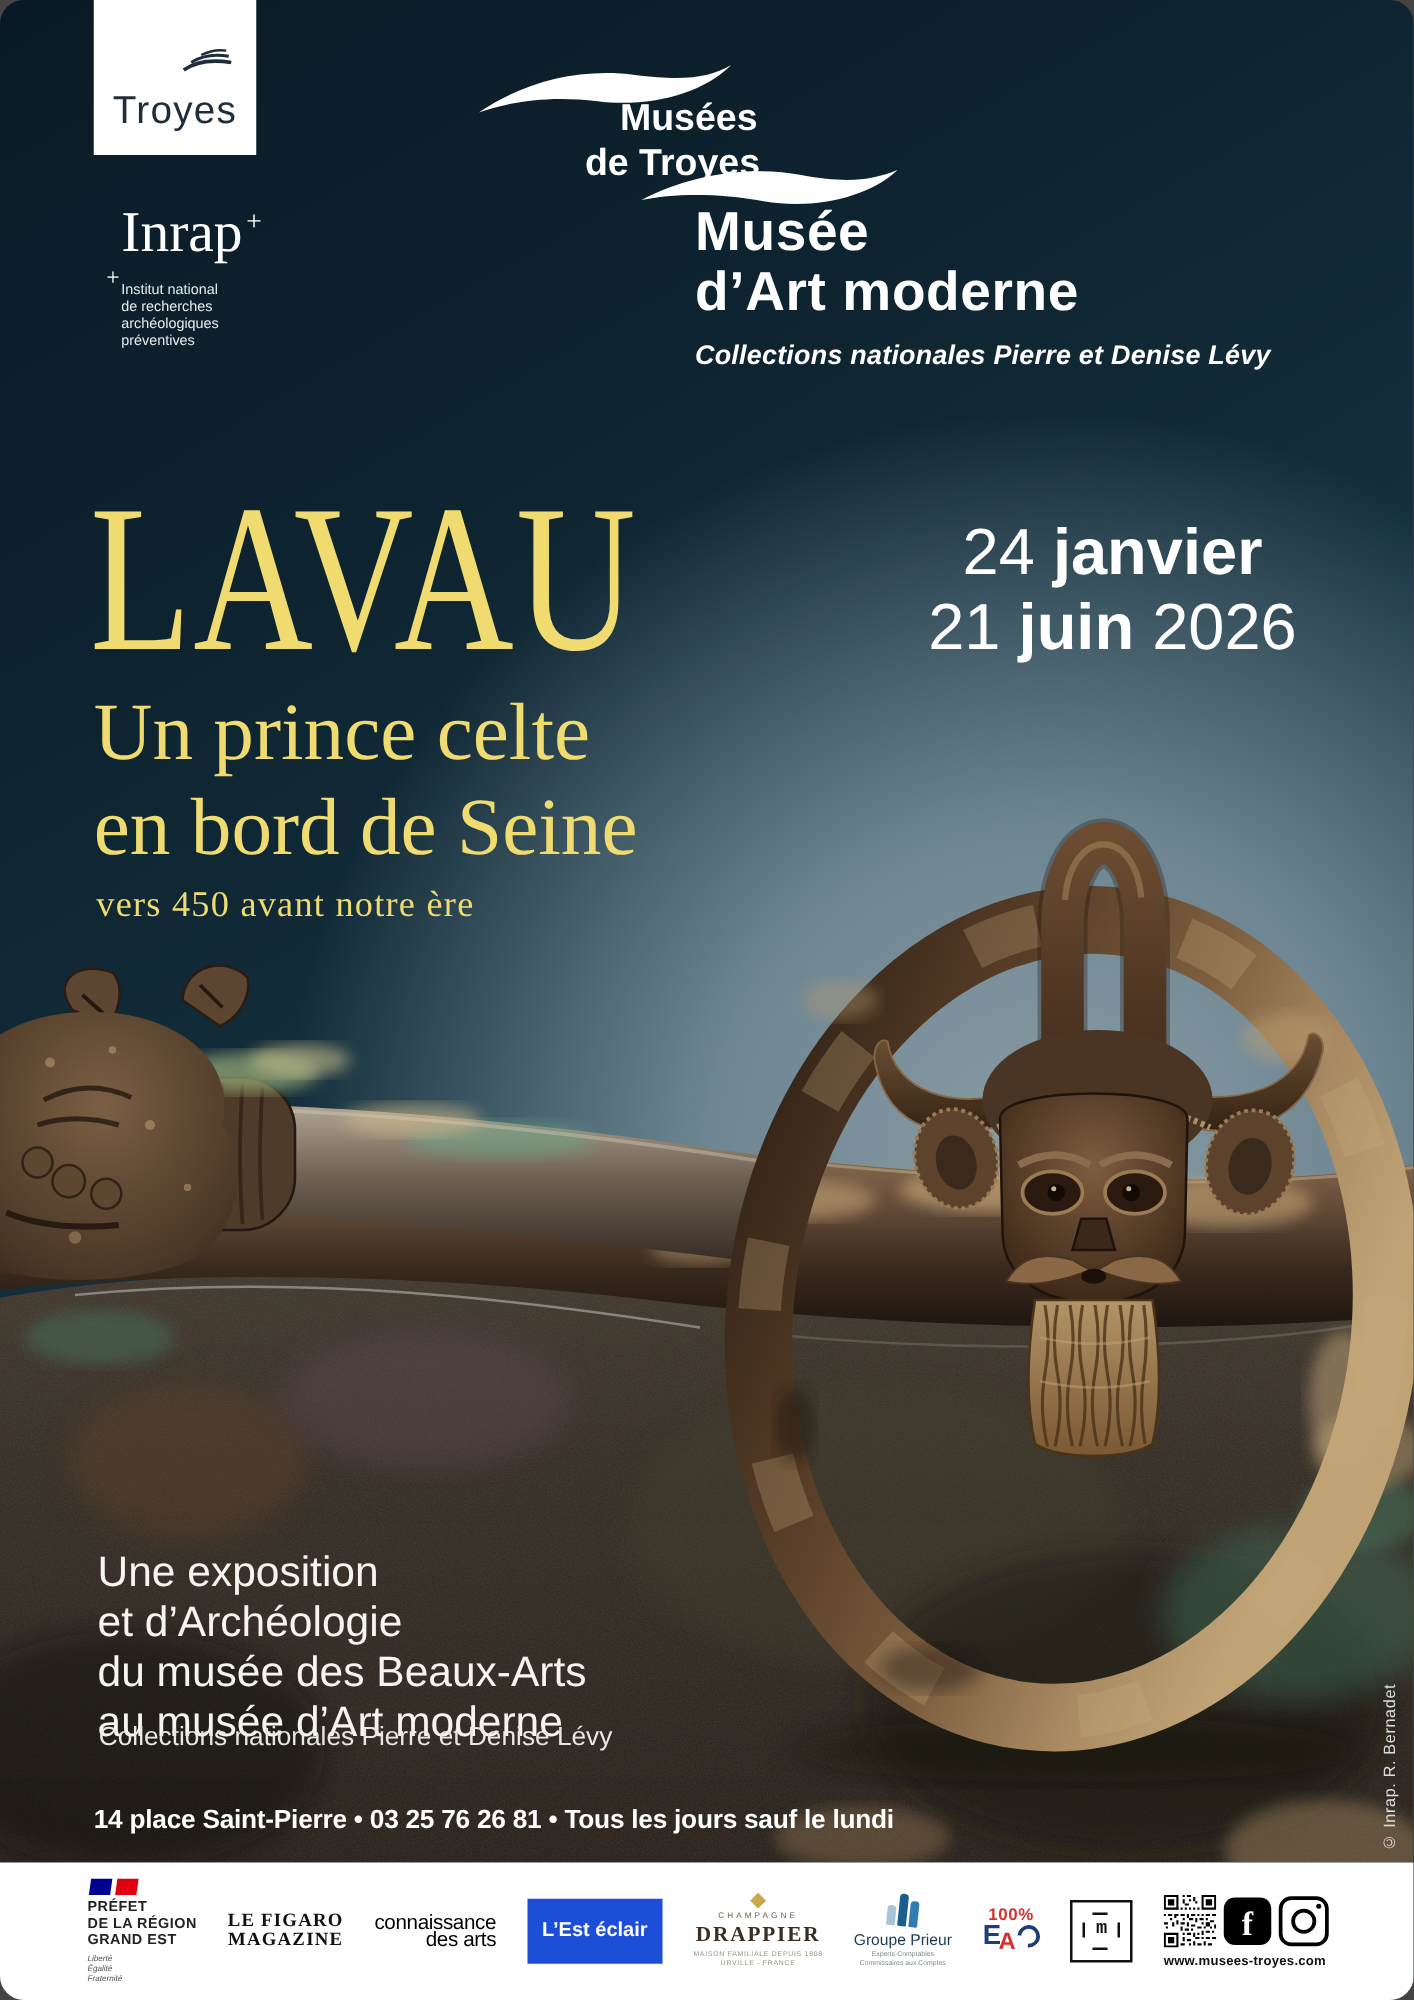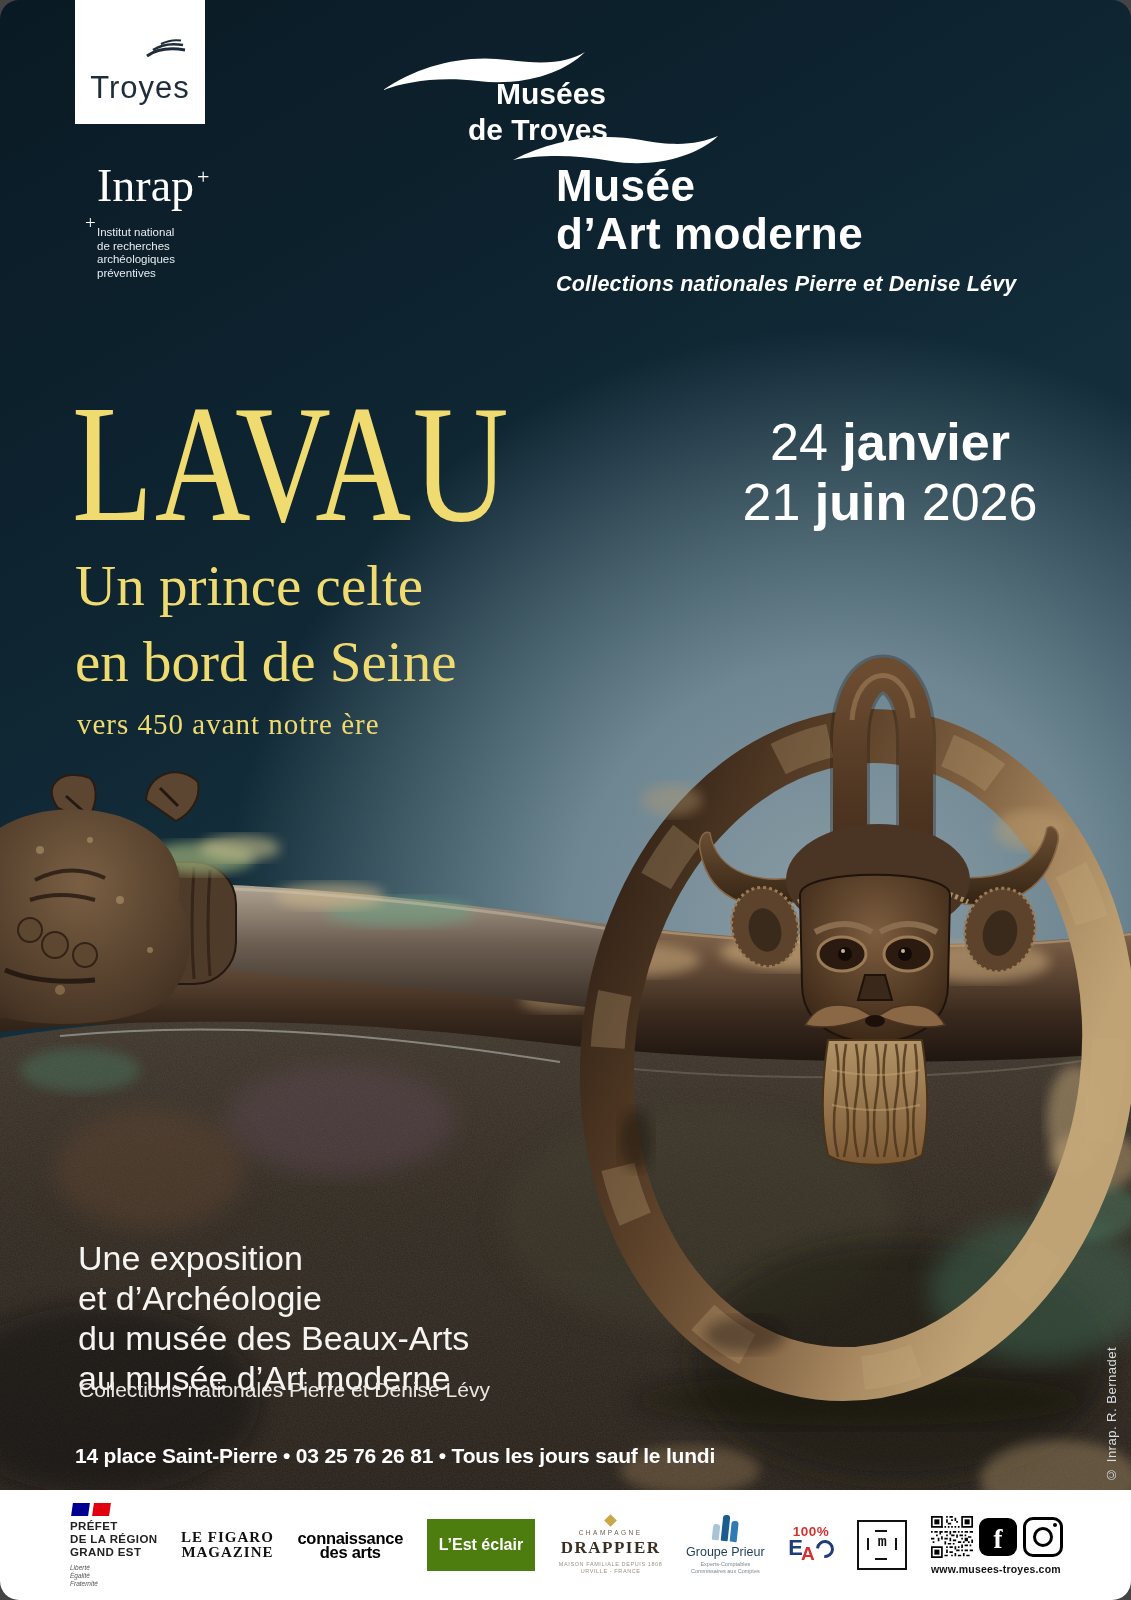--- a/index.html
+++ b/index.html
@@ -20,43 +20,43 @@
   .inrap-plus-bl{position:absolute;left:0px;top:52px;font-size:19px;font-family:"Liberation Serif",serif;}
   .inrap-desc{margin-top:14px;padding-left:12px;font-size:11.5px;line-height:13.5px;color:#e8ecef;}
   .musees-logo{left:383px;top:48px;}
   .museum-title{left:556px;top:162px;color:#fff;font-size:44px;font-weight:700;line-height:48px;letter-spacing:.5px;}
   .museum-collections{left:556px;top:272px;color:#fff;font-size:21.5px;font-weight:700;font-style:italic;letter-spacing:.2px;}
   
   .title{left:72px;top:398px;color:#f0db70;font-family:"Liberation Serif",serif;
     font-size:168px;line-height:130px;transform:scaleX(.79);transform-origin:left top;letter-spacing:2px;}
   .dates{left:700px;top:412px;width:380px;text-align:center;color:#fff;font-size:52px;line-height:60px;font-weight:400;}
   .dates b{font-weight:700;}
-  .subtitle{left:75px;top:548px;color:#f0db70;font-family:"Liberation Serif",serif;font-size:57px;line-height:76px;}
+  .subtitle{left:75px;top:548px;color:#f0db70;font-family:"Liberation Serif",serif;font-size:65px;line-height:76px;}
   .period{left:77px;top:708px;color:#f0db70;font-size:29px;letter-spacing:1px;font-weight:400;font-family:Liberation Serif, serif;}
   
   .photo{left:0;top:600px;}
   
   .expo{left:78px;top:1238px;color:#f6f4f0;font-size:34px;line-height:40px;font-weight:400;}
   .expo-collections{left:79px;top:1378px;color:#e9e7e2;font-size:21px;font-weight:400;}
   .info-line{left:75px;top:1444px;color:#fff;font-size:21px;font-weight:700;letter-spacing:-.2px;}
   .credit{right:12px;bottom:118px;color:#d8dde0;font-size:13px;letter-spacing:.5px;
     writing-mode:vertical-rl;transform:rotate(180deg);}
   
   .footer{left:0;bottom:0;width:100%;height:110px;background:#fff;display:flex;align-items:center;
     justify-content:space-between;padding:0 68px 0 70px;box-sizing:border-box;}
   .sponsor{display:flex;flex-direction:column;align-items:center;}
   .prefet{align-items:flex-start;color:#3d3d3d;}
   .flag{display:flex;gap:4px;margin-bottom:4px;margin-left:2px;}
   .flag i{display:block;width:17px;height:13px;transform:skewX(-8deg);}
   .flag .b{background:#000091;} .flag .r{background:#e1000f;}
   .prefet-lines{font-size:11.5px;font-weight:700;line-height:13px;letter-spacing:.4px;color:#222;}
   .prefet-motto{margin-top:5px;font-size:6.5px;font-style:italic;line-height:8px;color:#555;}
   .figaro{font-family:"Liberation Serif",serif;font-weight:700;color:#111;font-size:15px;line-height:15px;letter-spacing:1px;}
-  .conn{font-weight:700;color:#000;font-size:16.5px;line-height:14px;letter-spacing:-.3px;align-items:center;}
-  .estec{background:#4d7c0f;color:#fff;font-weight:700;font-size:16px;padding:17px 12px;}
+  .conn{font-weight:400;color:#000;font-size:16.5px;line-height:14px;letter-spacing:-.3px;align-items:flex-end;}
+  .estec{background:#1d4ed8;color:#fff;font-weight:700;font-size:16px;padding:17px 12px;}
   .drappier{color:#3a2d22;}
   .drappier-gem{width:9px;height:9px;background:#c9a84c;transform:rotate(45deg);margin-bottom:4px;}
   .drappier-ch{font-size:6.5px;letter-spacing:2.5px;color:#6a5d4d;}
   .drappier-name{font-family:"Liberation Serif",serif;font-size:17px;letter-spacing:1.5px;font-weight:600;margin-top:2px;}
   .drappier-sub{font-size:5.5px;color:#9a9186;letter-spacing:.6px;margin-top:3px;line-height:7px;text-align:center;}
   .prieur-icon{display:flex;align-items:flex-end;gap:2px;height:26px;margin-bottom:4px;transform:rotate(6deg);}
   .prieur-icon i{display:block;width:7px;border-radius:3px 3px 1px 1px;}
   .prieur-name{font-size:12.5px;color:#1d3c55;font-weight:400;}
   .prieur-sub{font-size:5.5px;color:#7d8894;line-height:7px;text-align:center;margin-top:2px;}
   .eac{line-height:12px;}

